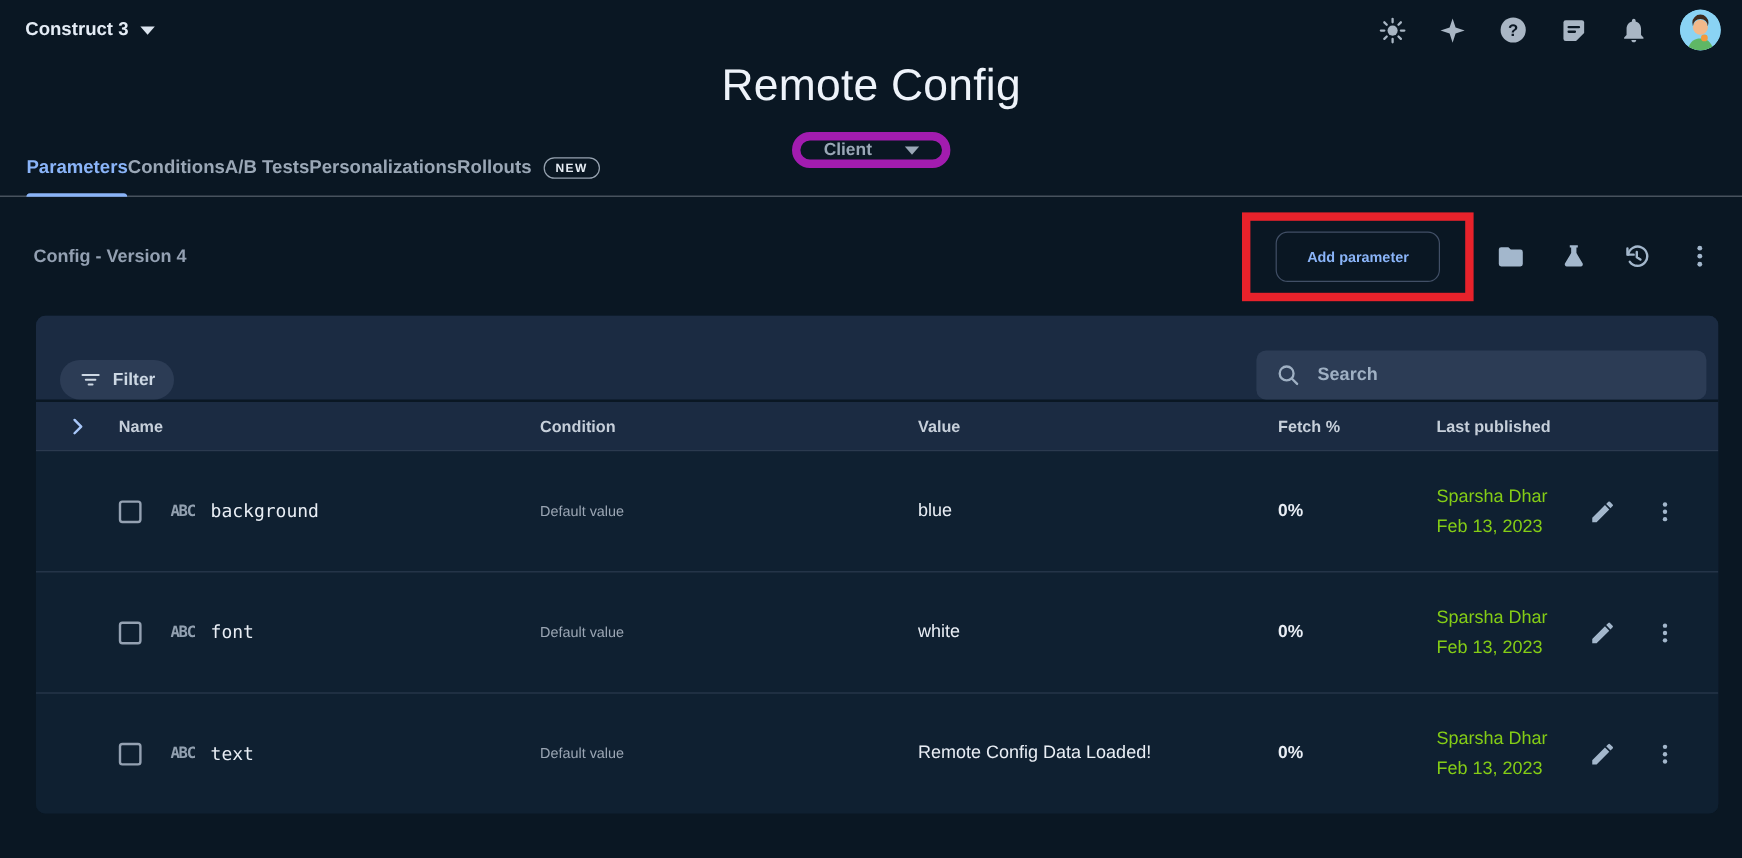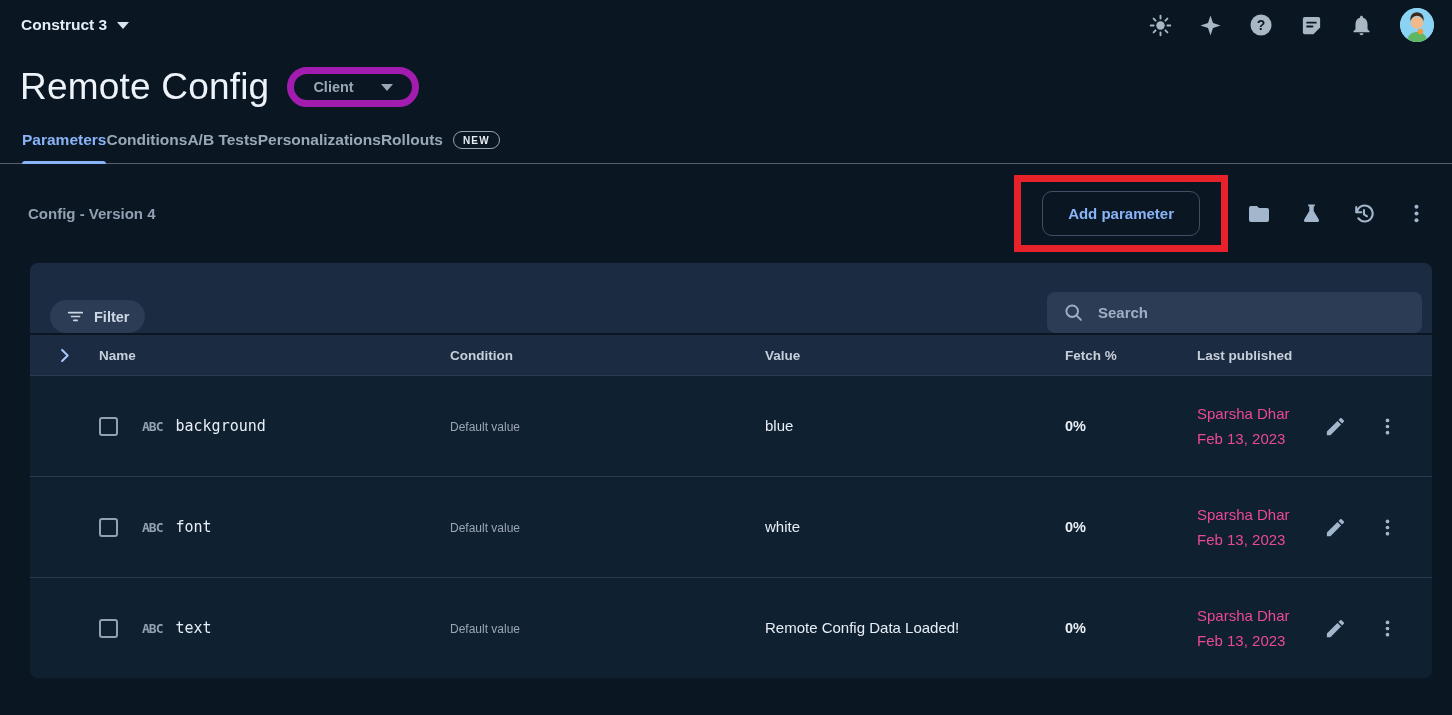--- a/index.html
+++ b/index.html
@@ -16,39 +16,39 @@
   
   .topbar { height:50px; display:flex; align-items:center; justify-content:space-between; padding:0 18px 0 21px; }
   .brand { display:flex; align-items:center; gap:10px; cursor:pointer; }
   .brand-label { font-size:15.5px; font-weight:bold; color:#e4ecf5; }
   .caret-down { width:0; height:0; border-left:6px solid transparent; border-right:6px solid transparent; border-top:7px solid #dbe4ee; }
   .topbar-icons { display:flex; align-items:center; gap:27px; color:#a9b6c4; }
   .topbar-icons .icon { cursor:pointer; }
   .avatar { width:34px; height:34px; border-radius:50%; overflow:hidden; background:#8ad3f4; cursor:pointer; }
 
   
-  .title-row { height:74px; display:flex; align-items:center; gap:18px; padding:0 20px; }
+  .title-row { height:74px; display:flex; align-items:center; gap:18px; padding:0 20px;flex-direction:column; }
   .page-title { font-size:37px; font-weight:500; letter-spacing:.2px; color:#eef3fa; }
   .scope-pill { display:flex; align-items:center; gap:27px; height:40px; padding:0 19px; border:7px solid #a21caf; border-radius:21px; cursor:pointer; }
   .scope-label { font-size:14.5px; font-weight:bold; color:#9aa7b6; }
   .scope-pill .caret-down { border-top-color:#9aa7b6; border-left-width:6px; border-right-width:6px; }
 
   
   .tabs { display:flex; align-items:flex-end; height:40px; padding:0 22px; border-bottom:1px solid #57616d; }
   .tab { position:relative; display:flex; align-items:center; gap:10px; padding-bottom:14px; font-size:15.5px; font-weight:bold; color:#9aa7b6; cursor:pointer; white-space:nowrap; }
   .tab.active { color:#8ab4f8; }
   .tab.active::after { content:""; position:absolute; left:0; right:0; bottom:-1px; height:3px; background:#8ab4f8; border-radius:3px 3px 0 0; }
   .new-badge { border:1px solid #97a3b1; color:#e7edf4; border-radius:10px; font-size:10px; font-weight:bold; letter-spacing:1.2px; padding:3px 9px 2px; }
 
   
   .toolbar { height:99px; display:flex; align-items:center; justify-content:space-between; padding:0 24px 0 28px; }
   .version-label { font-size:15px; font-weight:bold; color:#93a0b2; }
   .toolbar-right { display:flex; align-items:center; }
   .annotation-frame { border:7px solid #e8222b; padding:9px 21px; margin-right:13px; }
-  .add-param-btn { background:transparent; border:1px solid #414f66; border-radius:10px; color:#8ab4f8; font-family:"Liberation Sans",sans-serif; font-size:15px; font-weight:bold; padding:13px 25px; cursor:pointer; white-space:nowrap;text-align:center; }
+  .add-param-btn { background:transparent; border:1px solid #414f66; border-radius:10px; color:#8ab4f8; font-family:"Liberation Sans",sans-serif; font-size:12px; font-weight:bold; padding:13px 25px; cursor:pointer; white-space:nowrap;text-align:center; }
   .toolbar-icons { display:flex; align-items:center; gap:29px; color:#a3b7cc; margin-left:6px; }
   .toolbar-icons .icon { cursor:pointer; }
 
   
   .panel { margin-left:30px; width:1402px; border-radius:8px; overflow:hidden; background:#0f2031; }
   .panel-toolbar { height:70px; background:#1b2b42; display:flex; align-items:flex-end; justify-content:space-between; padding:0 10px 0 20px; }
   .filter-chip { display:flex; align-items:center; gap:9px; height:33px; padding:0 16px; border-radius:17px; background:#2c3c55; color:#cdd8e4; font-size:14.5px; font-weight:bold; cursor:pointer; }
   .search-box { display:flex; align-items:center; gap:14px; width:375px; height:41px; border-radius:8px; background:#2c3c55; padding:0 16px; }
   .search-box input { flex:1; background:transparent; border:none; outline:none; color:#dfe7f0; font-family:"Liberation Sans",sans-serif; font-size:15px; font-weight:bold; }
   .search-box input::placeholder { color:#9fb0c3; }
@@ -64,21 +64,21 @@
   .c-actions { width:132px; display:flex; align-items:center; gap:30px; padding-left:24px; color:#a3b7cc; }
   .expand-chevron { color:#a8c7fa; cursor:pointer; }
 
   .table-row { height:101px; display:flex; align-items:center; border-top:1px solid #2b3a4f; background:#0f2031; }
   .checkbox { width:19px; height:19px; border:2px solid #94a1b2; border-radius:3px; margin-right:24px; cursor:pointer; flex:none; }
   .type-badge { font-family:"DejaVu Sans Mono",monospace; font-size:13px; font-weight:bold; letter-spacing:-1px; color:#92a0b0; margin-right:13px; }
   .param-name { font-family:"DejaVu Sans Mono",monospace; font-size:15px; color:#e9eef5; }
   .cond-text { color:#9aa5b3; font-size:12px; }
   .value-text { color:#e9eef5; font-size:15px; }
   .fetch-text { color:#e9eef5; font-size:14.5px; font-weight:bold; }
-  .pub-name, .pub-date { font-size:15px; color:#ec4899; line-height:25px; }
+  .pub-name, .pub-date { font-size:15px; color:#84cc16; line-height:25px; }
   .c-actions .icon { cursor:pointer; }
 </style>
 </head>
 <body>
 
 <div class="topbar">
   <div class="brand">
     <span class="brand-label">Construct 3</span>
     <span class="caret-down"></span>
   </div>

